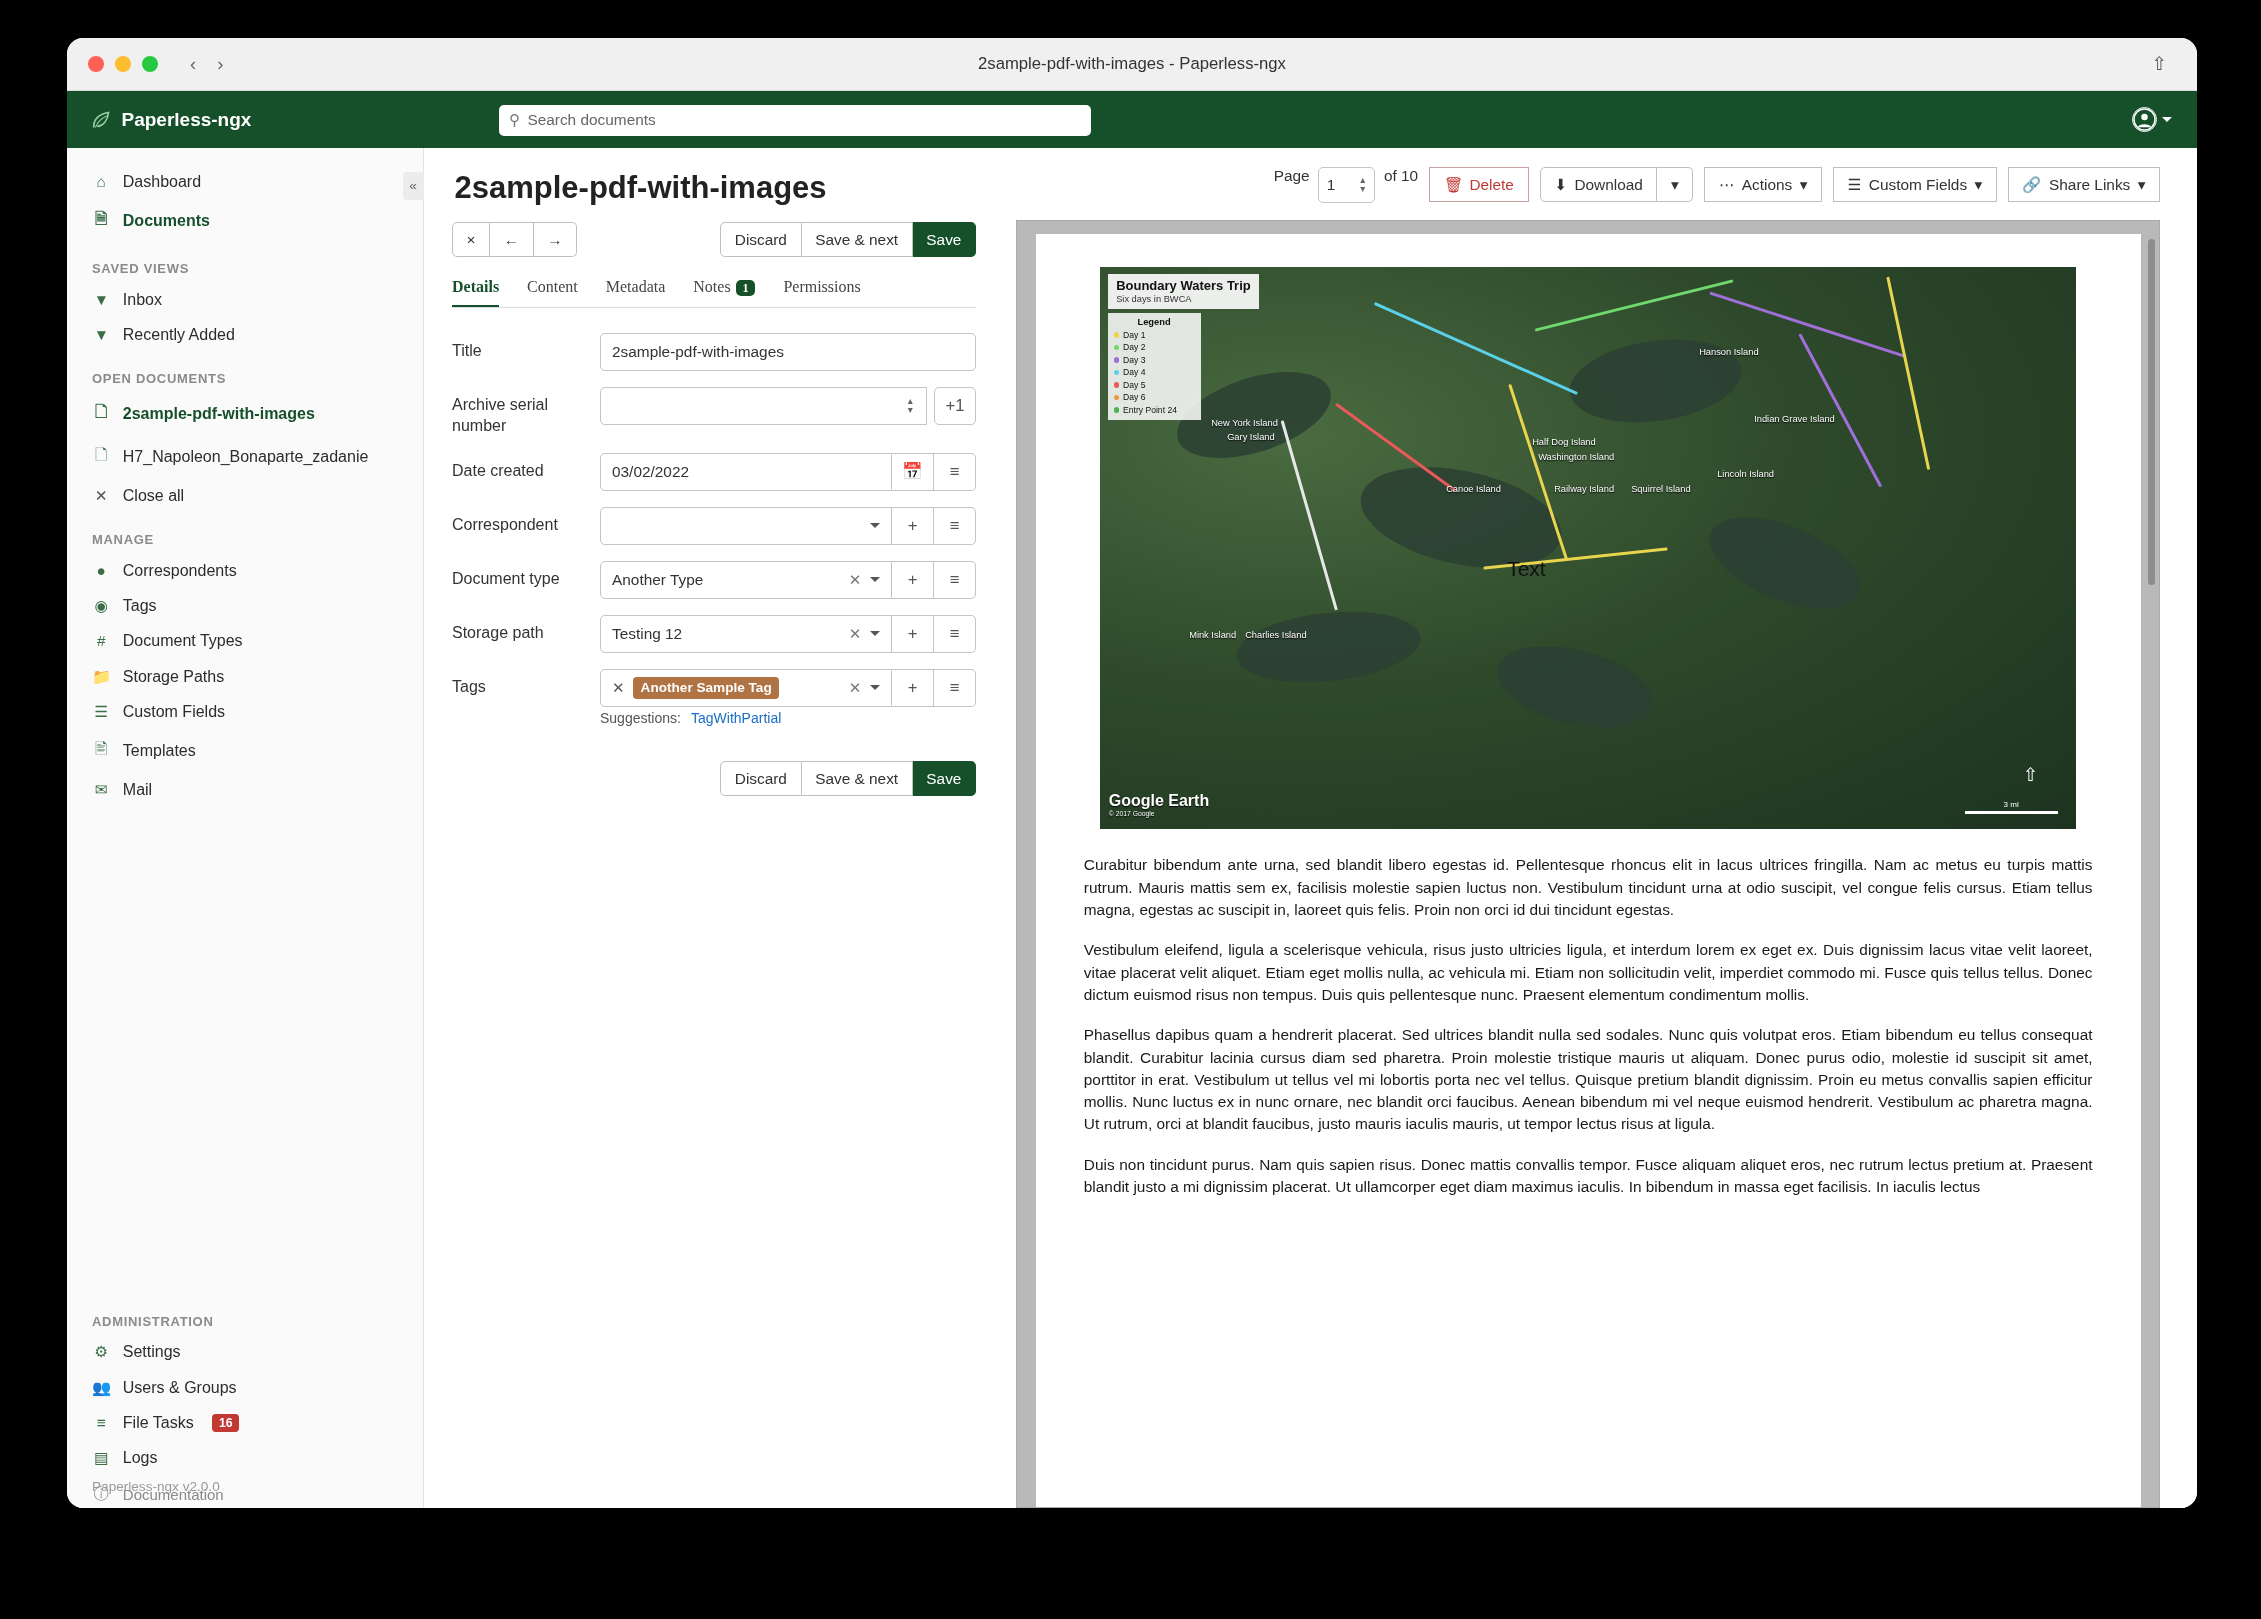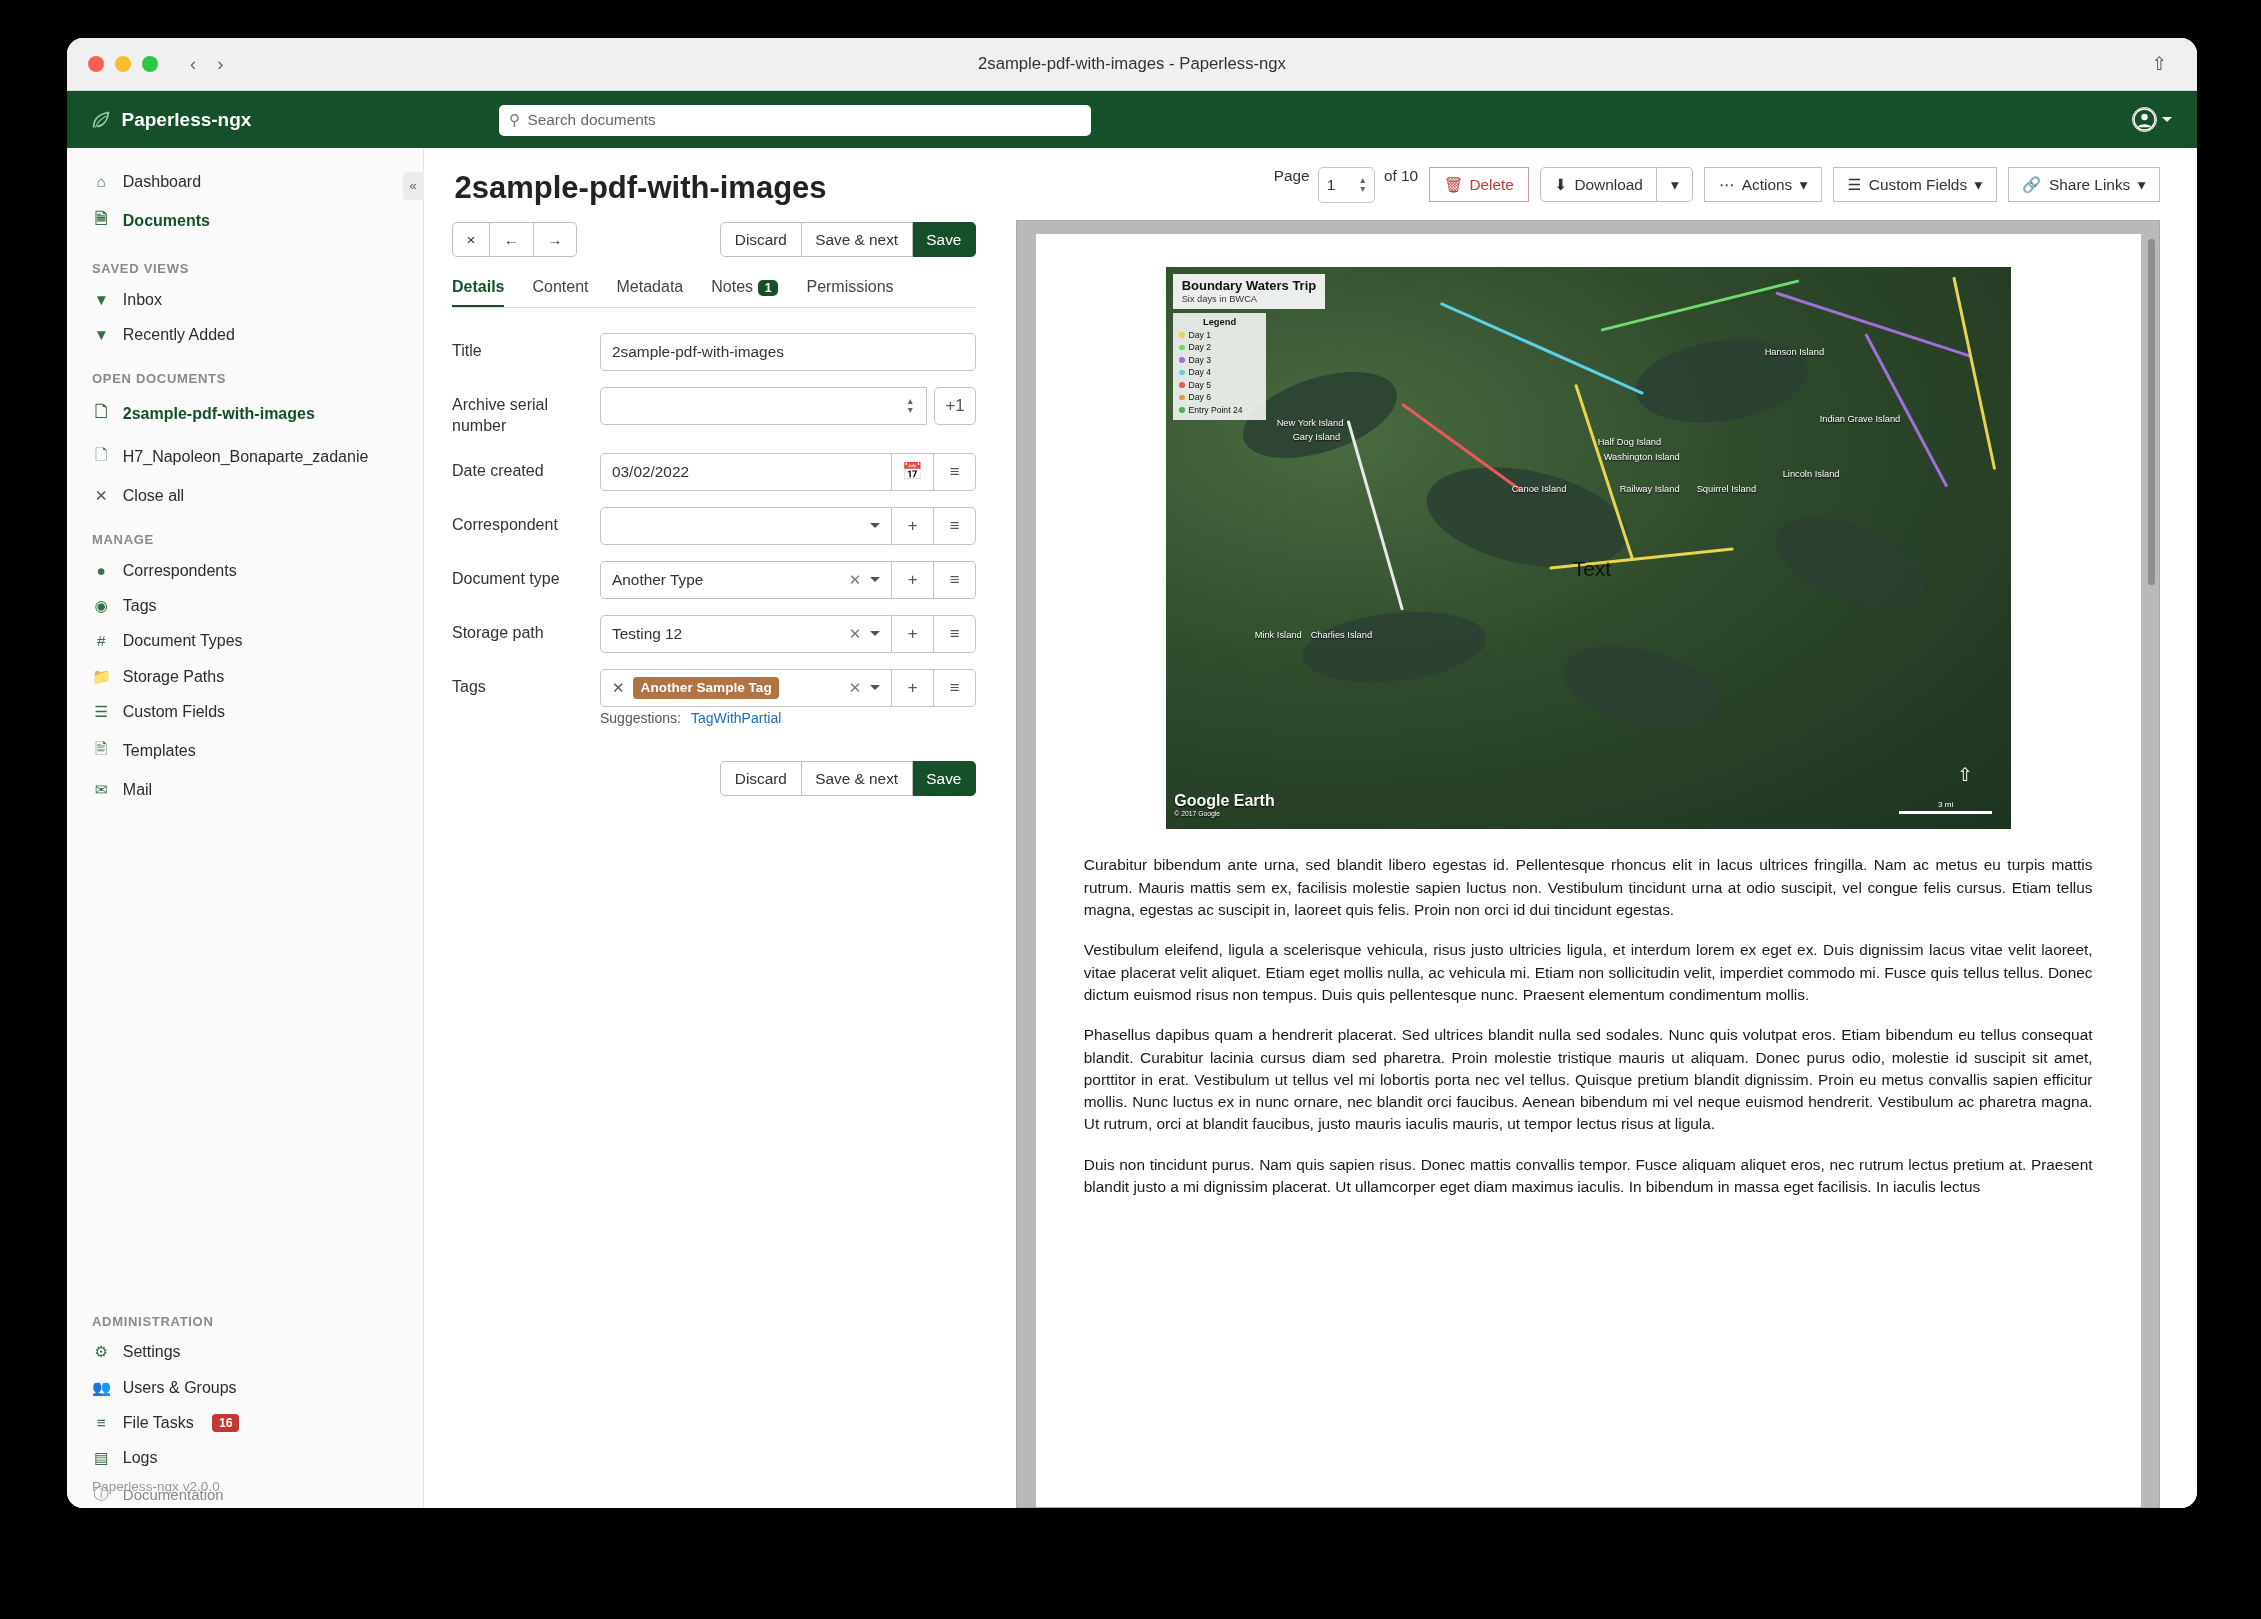--- a/index.html
+++ b/index.html
@@ -113,21 +113,21 @@
   .btn {
     border: 0.6px solid #bfbfbf; background: #fff; color: #333;
     font-size: 15.4px; padding: 7.4px 13.6px; cursor: pointer;
   }
   .grp { display: flex; }
   .grp .btn:first-child { border-radius: 5px 0 0 5px; }
   .grp .btn:last-child { border-radius: 0 5px 5px 0; }
   .grp .btn + .btn { border-left: none; }
   .btn.green { background: #16502b; border-color: #16502b; color: #fff; }
   .navgrp { margin-right: auto; }
-  .tabs { display: flex; gap: 28px; border-bottom: 0.6px solid #dcdcdc; margin-bottom: 25px; }
+  .tabs { display: flex; gap: 28px; border-bottom: 0.6px solid #dcdcdc; margin-bottom: 25px; font-family: Liberation Serif, serif; }
   .tab { font-size: 16px; color: #444; padding-bottom: 8.6px; }
   .tab.active { color: #16502b; font-weight: 600; border-bottom: 2.5px solid #16502b; }
   .notes-badge { background: #16502b; color: #fff; border-radius: 5px; font-size: 12.3px; padding: 1.2px 6.8px; margin-left: 5px; font-weight: 700;}
   .frow { display: flex; align-items: flex-start; margin-bottom: 16px; }
   .flabel { width: 148px; font-size: 16px; color: #333; padding-top: 8.6px; line-height: 1.3; }
   .fctl { flex: 1; display: flex; }
   .input {
     flex: 1; height: 38px; border: 0.6px solid #c4c4c4; border-radius: 5px;
     background: #fff; font-size: 15.4px; color: #333;
     display: flex; align-items: center; padding: 0 11px; position: relative;
@@ -163,21 +163,21 @@
   .btn.ic { display: flex; align-items: center; gap: 7.4px; }
   .viewer {
     flex: 1; background: #b9b9b9; border: 0.6px solid #aaa;
     padding: 13.6px 18.5px 0 18.5px; overflow: hidden; position: relative;
   }
   .page {
     background: #fff; height: 100%;
     padding: 33px 48px; overflow: hidden;
   }
   .mapimg {
-    width: 845px; height: 562px; margin: 0 auto 25px auto; position: relative;
+    width: 976px; height: 562px; margin: 0 auto 25px auto; position: relative;
     background: #3d5c36;
     overflow: hidden;
   }
   .map-dark { position:absolute; inset:0; background:
       radial-gradient(ellipse at 20% 30%, #4a6b41 0%, #2e4a2b 45%, #1d3320 100%),
       linear-gradient(120deg,#2c4a2a 0%,#3e5c36 35%,#24401f 70%,#3a5733 100%);
   }
   .lake { position: absolute; background: #2b3f33; border-radius: 50%; opacity: .85; }
   .route { position: absolute; height: 2.5px; border-radius: 1.2px; }
   .mapcard {

